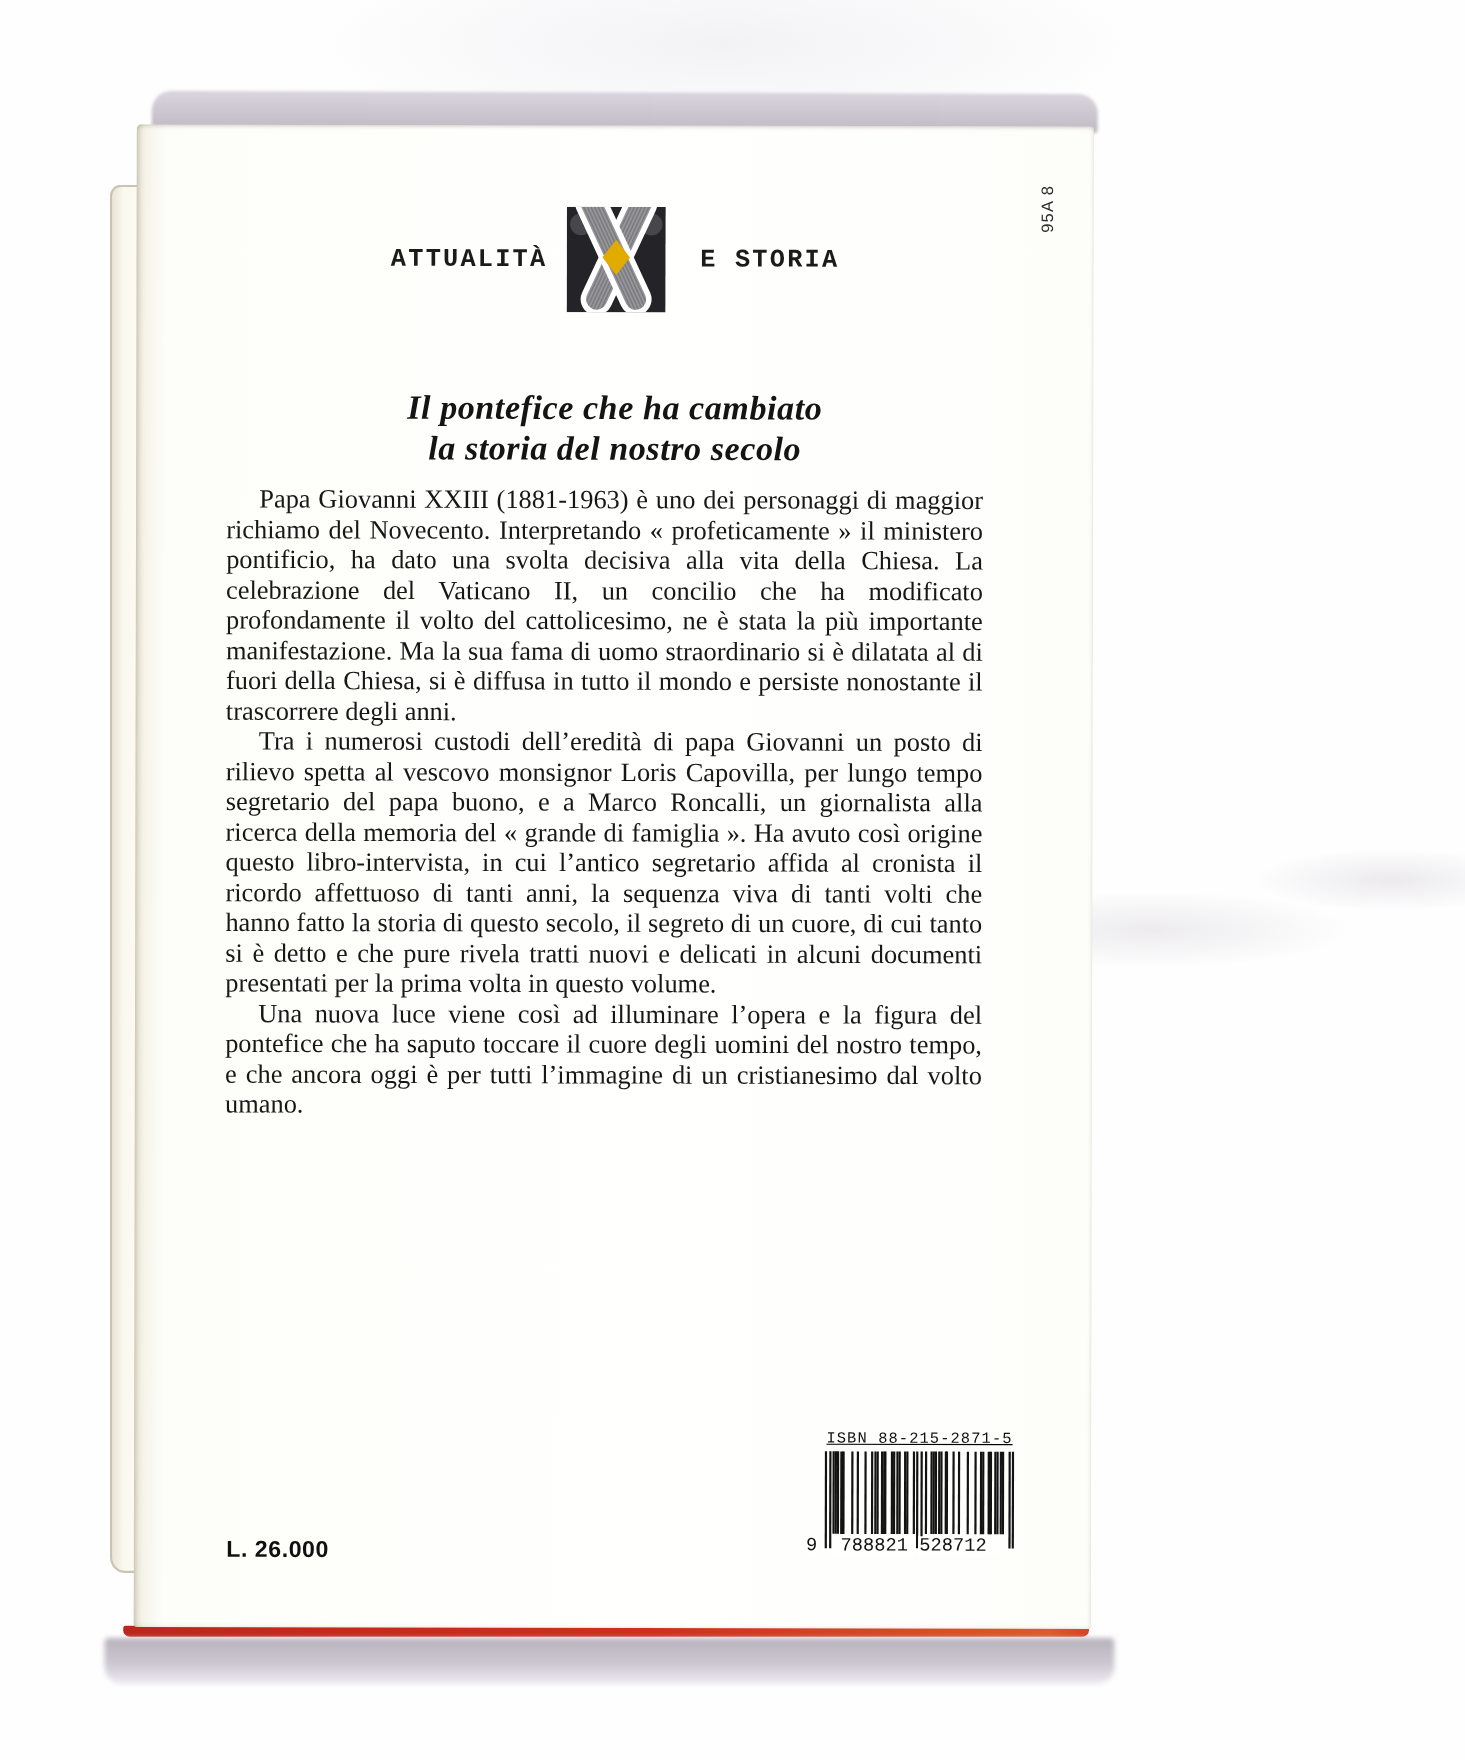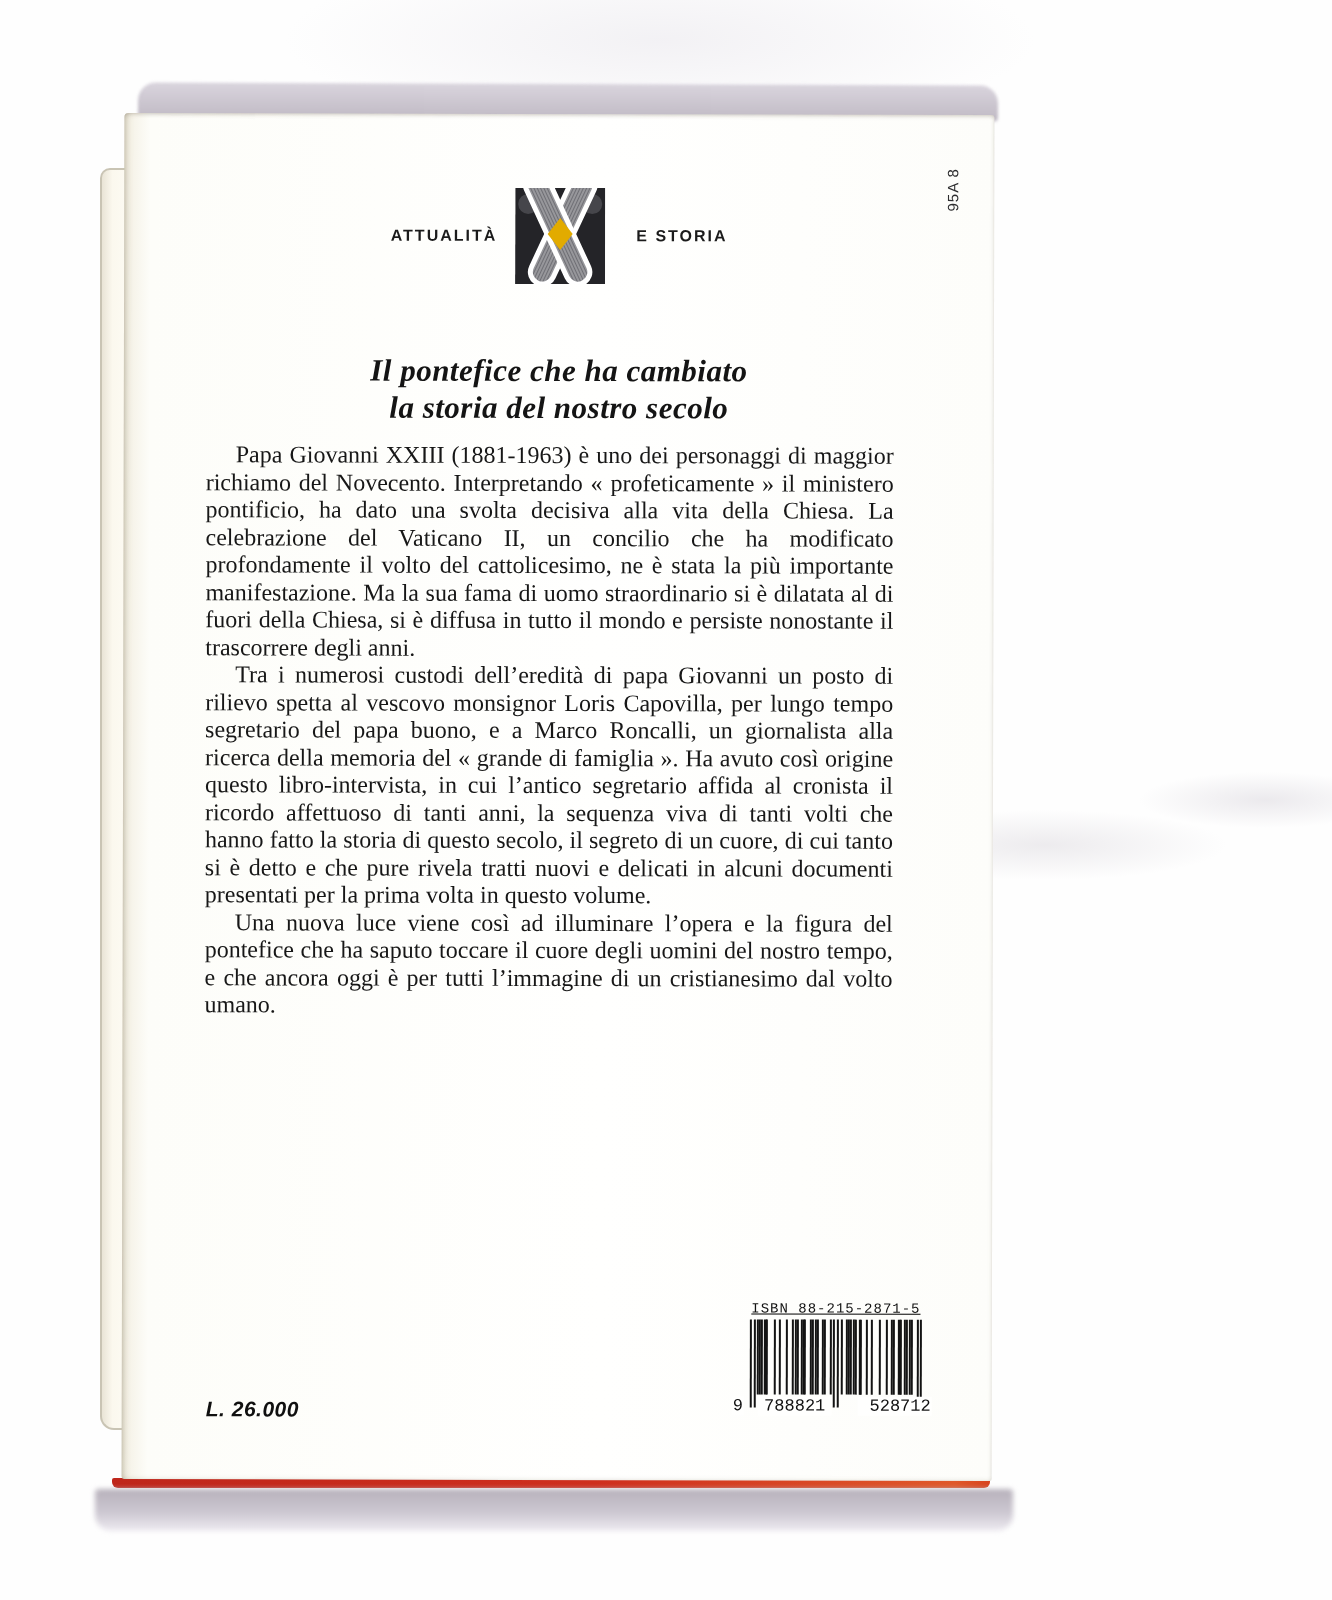--- a/index.html
+++ b/index.html
@@ -54,22 +54,22 @@
       inset 4px 0 7px -3px rgba(120,110,85,0.45),
       inset 0 3px 4px -2px rgba(160,150,140,0.35),
       inset -2px 0 4px -2px rgba(150,142,130,0.28);
     transform:rotate(0.12deg);
   }
   .series-row{
     position:absolute;top:74px;left:0;width:100%;
     display:flex;justify-content:center;align-items:center;
   }
   .series-label{
-    font-family:Liberation Sans, sans-serif;
-    font-weight:bold;font-size:16px;letter-spacing:2px;color:#1b1b1b;
+    font-family:Liberation Mono, monospace;
+    font-weight:bold;font-size:23px;letter-spacing:2px;color:#1b1b1b;
     white-space:nowrap;
   }
   .series-label.left{margin-right:18px;}
   .series-label.right{margin-left:31px;}
   .logo-box{width:90px;height:96px;flex:0 0 auto;}
   .print-code{
     position:absolute;left:798px;top:45px;width:60px;height:60px;
     display:flex;align-items:center;justify-content:center;
     transform:rotate(-90deg);
     font-family:"Liberation Sans", sans-serif;
@@ -83,40 +83,40 @@
   }
   .body-text{
     position:absolute;top:328px;left:82px;width:688px;
     font-family:"Liberation Serif", serif;
     font-size:24px;line-height:27.5px;text-align:justify;color:#171717;
   }
   .body-text p{margin:0;text-indent:30px;}
   .price{
     position:absolute;left:84px;top:1284px;
     font-family:"Liberation Sans", sans-serif;
-    font-weight:bold;font-size:21px;color:#101010;letter-spacing:0.5px;font-style:italic;
+    font-weight:bold;font-size:21px;color:#101010;letter-spacing:0.5px;
   }
   .isbn-block{
     position:absolute;left:612px;top:1186px;width:204px;text-align:center;text-decoration:underline;
   }
   .isbn-label{
     font-family:"Liberation Mono", monospace;
     font-size:14px;letter-spacing:1px;color:#111;
     white-space:nowrap;margin-bottom:3px;
   }
   .barcode-wrap{position:relative;width:172px;height:102px;margin:0 auto;}
   .bar{position:absolute;top:0;background:#131313;}
   .ean-digits{
     position:absolute;top:75px;left:0;width:100%;height:24px;
     font-family:"Liberation Mono", monospace;font-size:17px;color:#111;
   }
   .ean-digits span{position:absolute;top:2px;background:#fffffe;padding:0 1px;}
   .ean-first{left:-18px;}
   .ean-left{left:8px;width:72px;}
-  .ean-right{left:108px;width:72px;text-align:right;}
+  .ean-right{left:85px;width:72px;text-align:left;}
 </style>
 </head>
 <body>
 
 <div class="photo-bg"></div>
 <div class="shadow-top"></div>
 <div class="page-edge"></div>
 <div class="red-edge"></div>
 <div class="shadow-bottom"></div>
 

